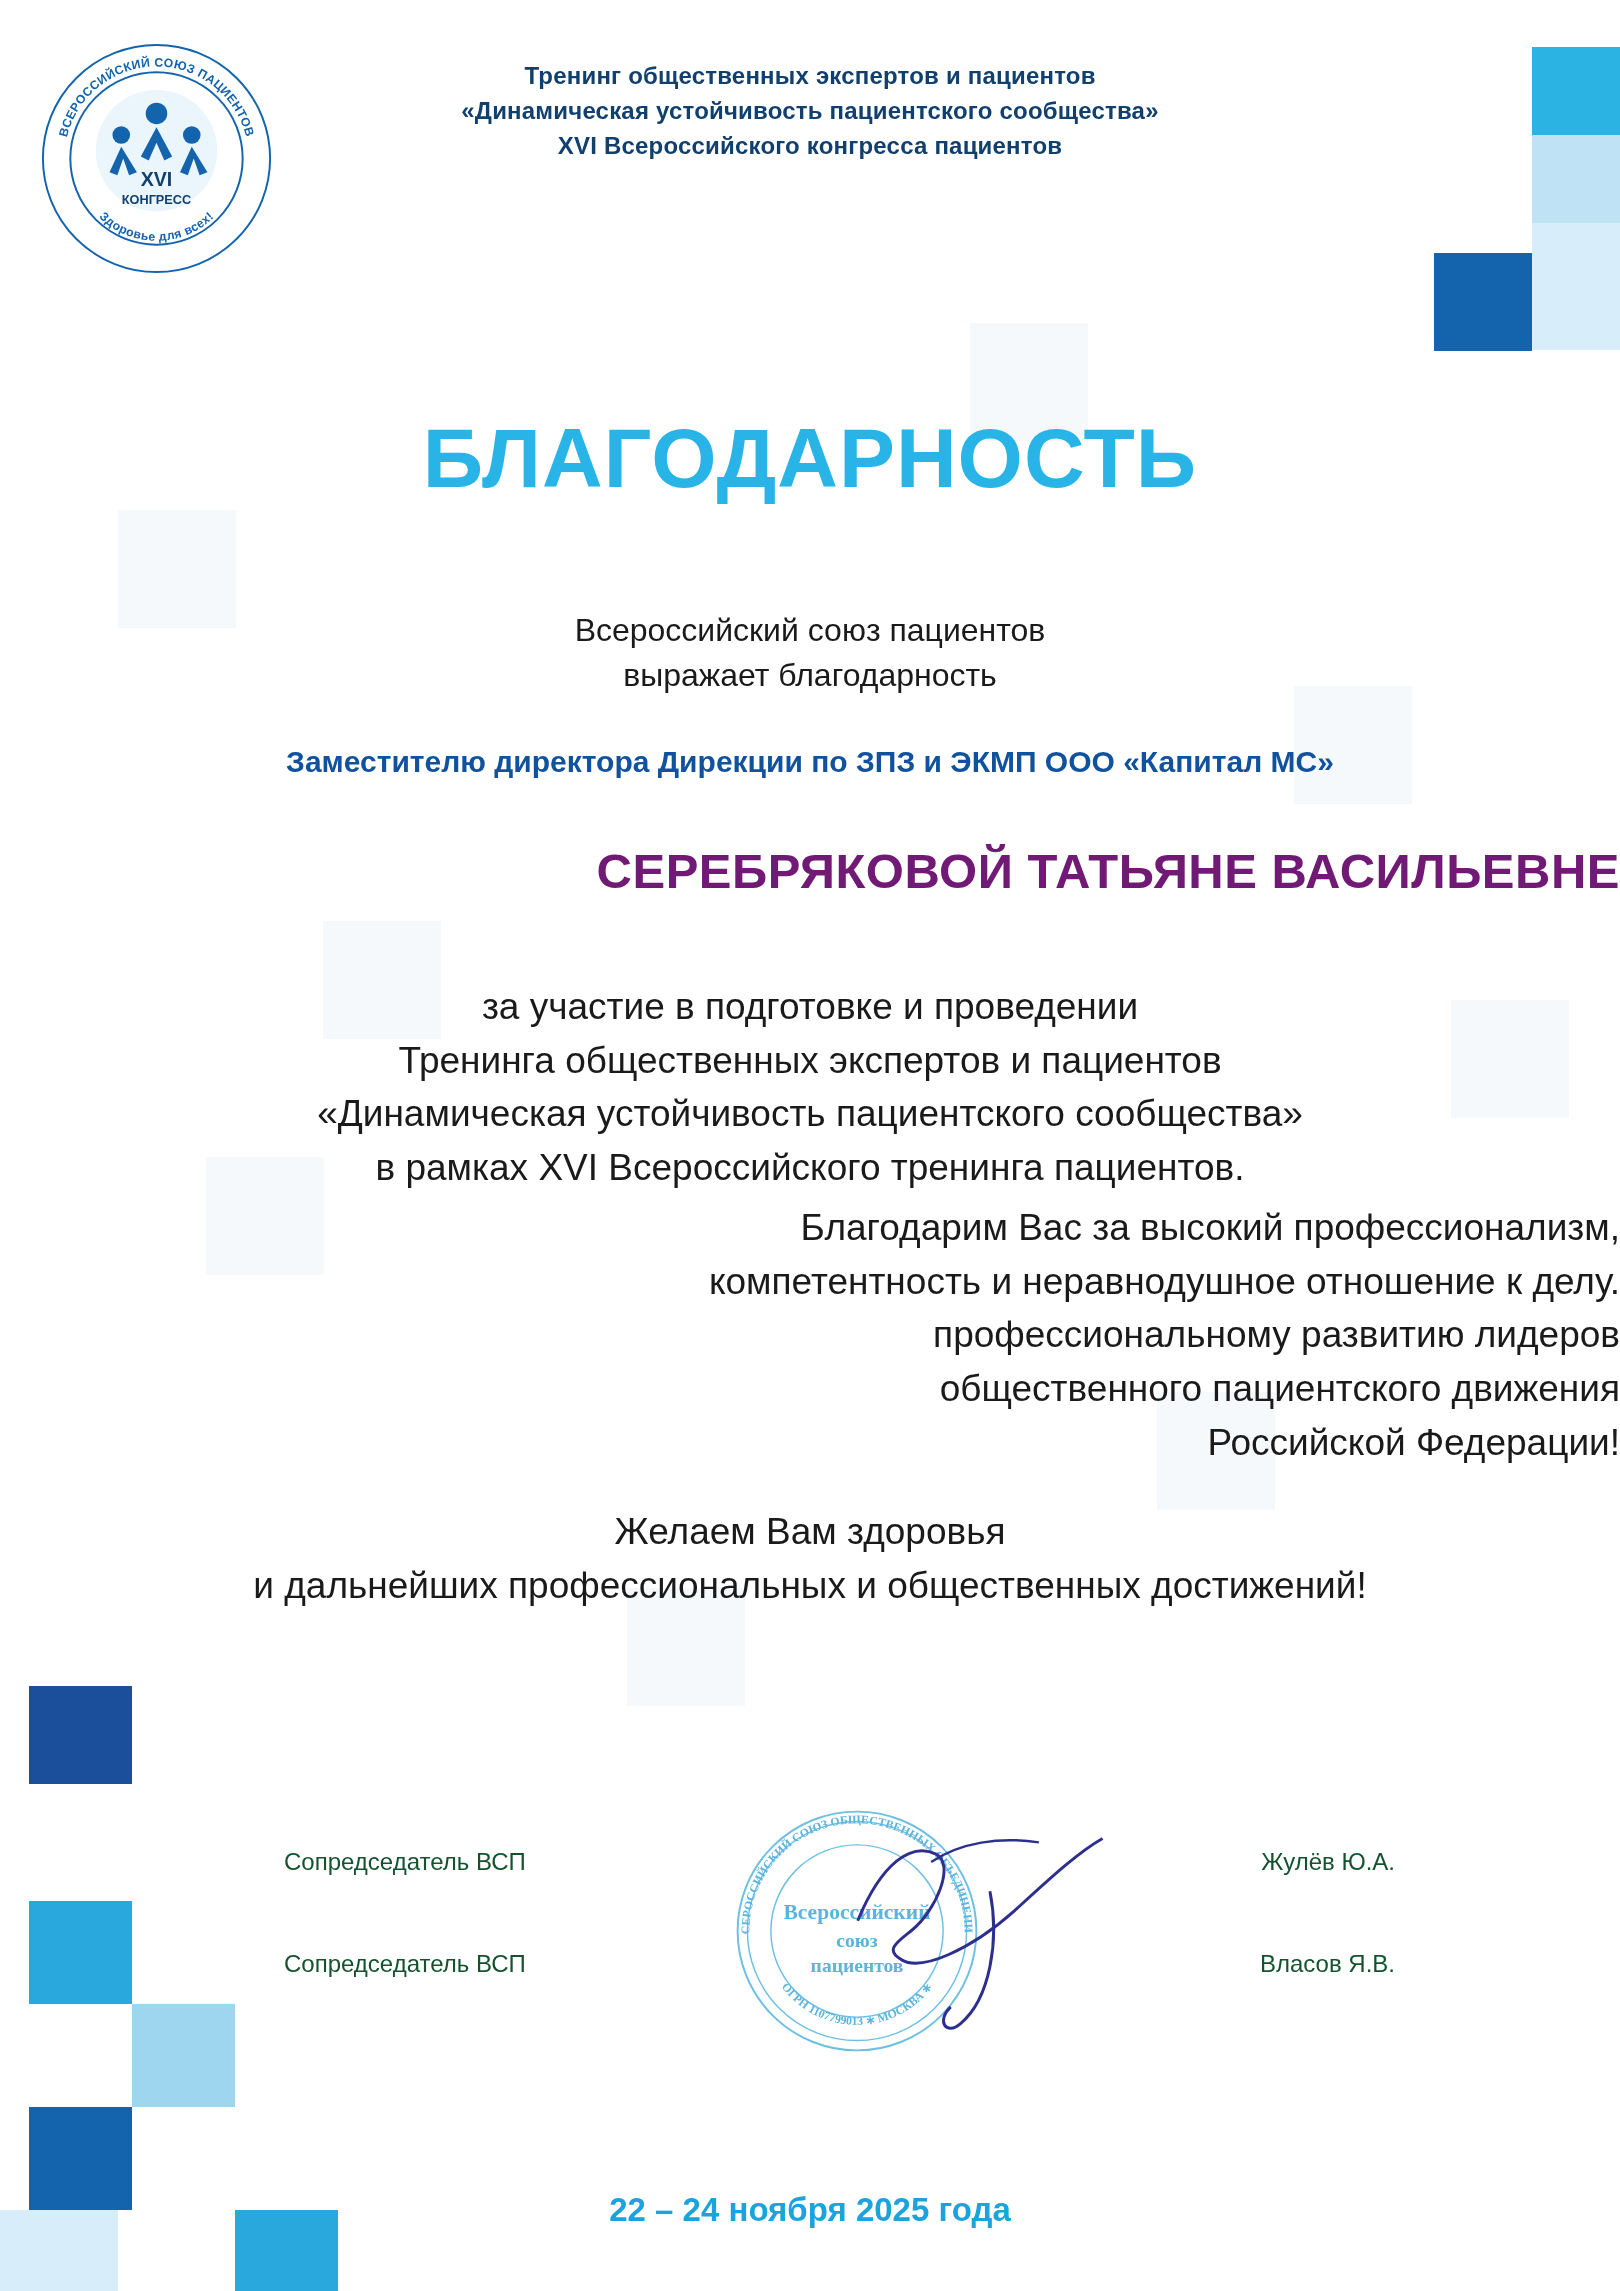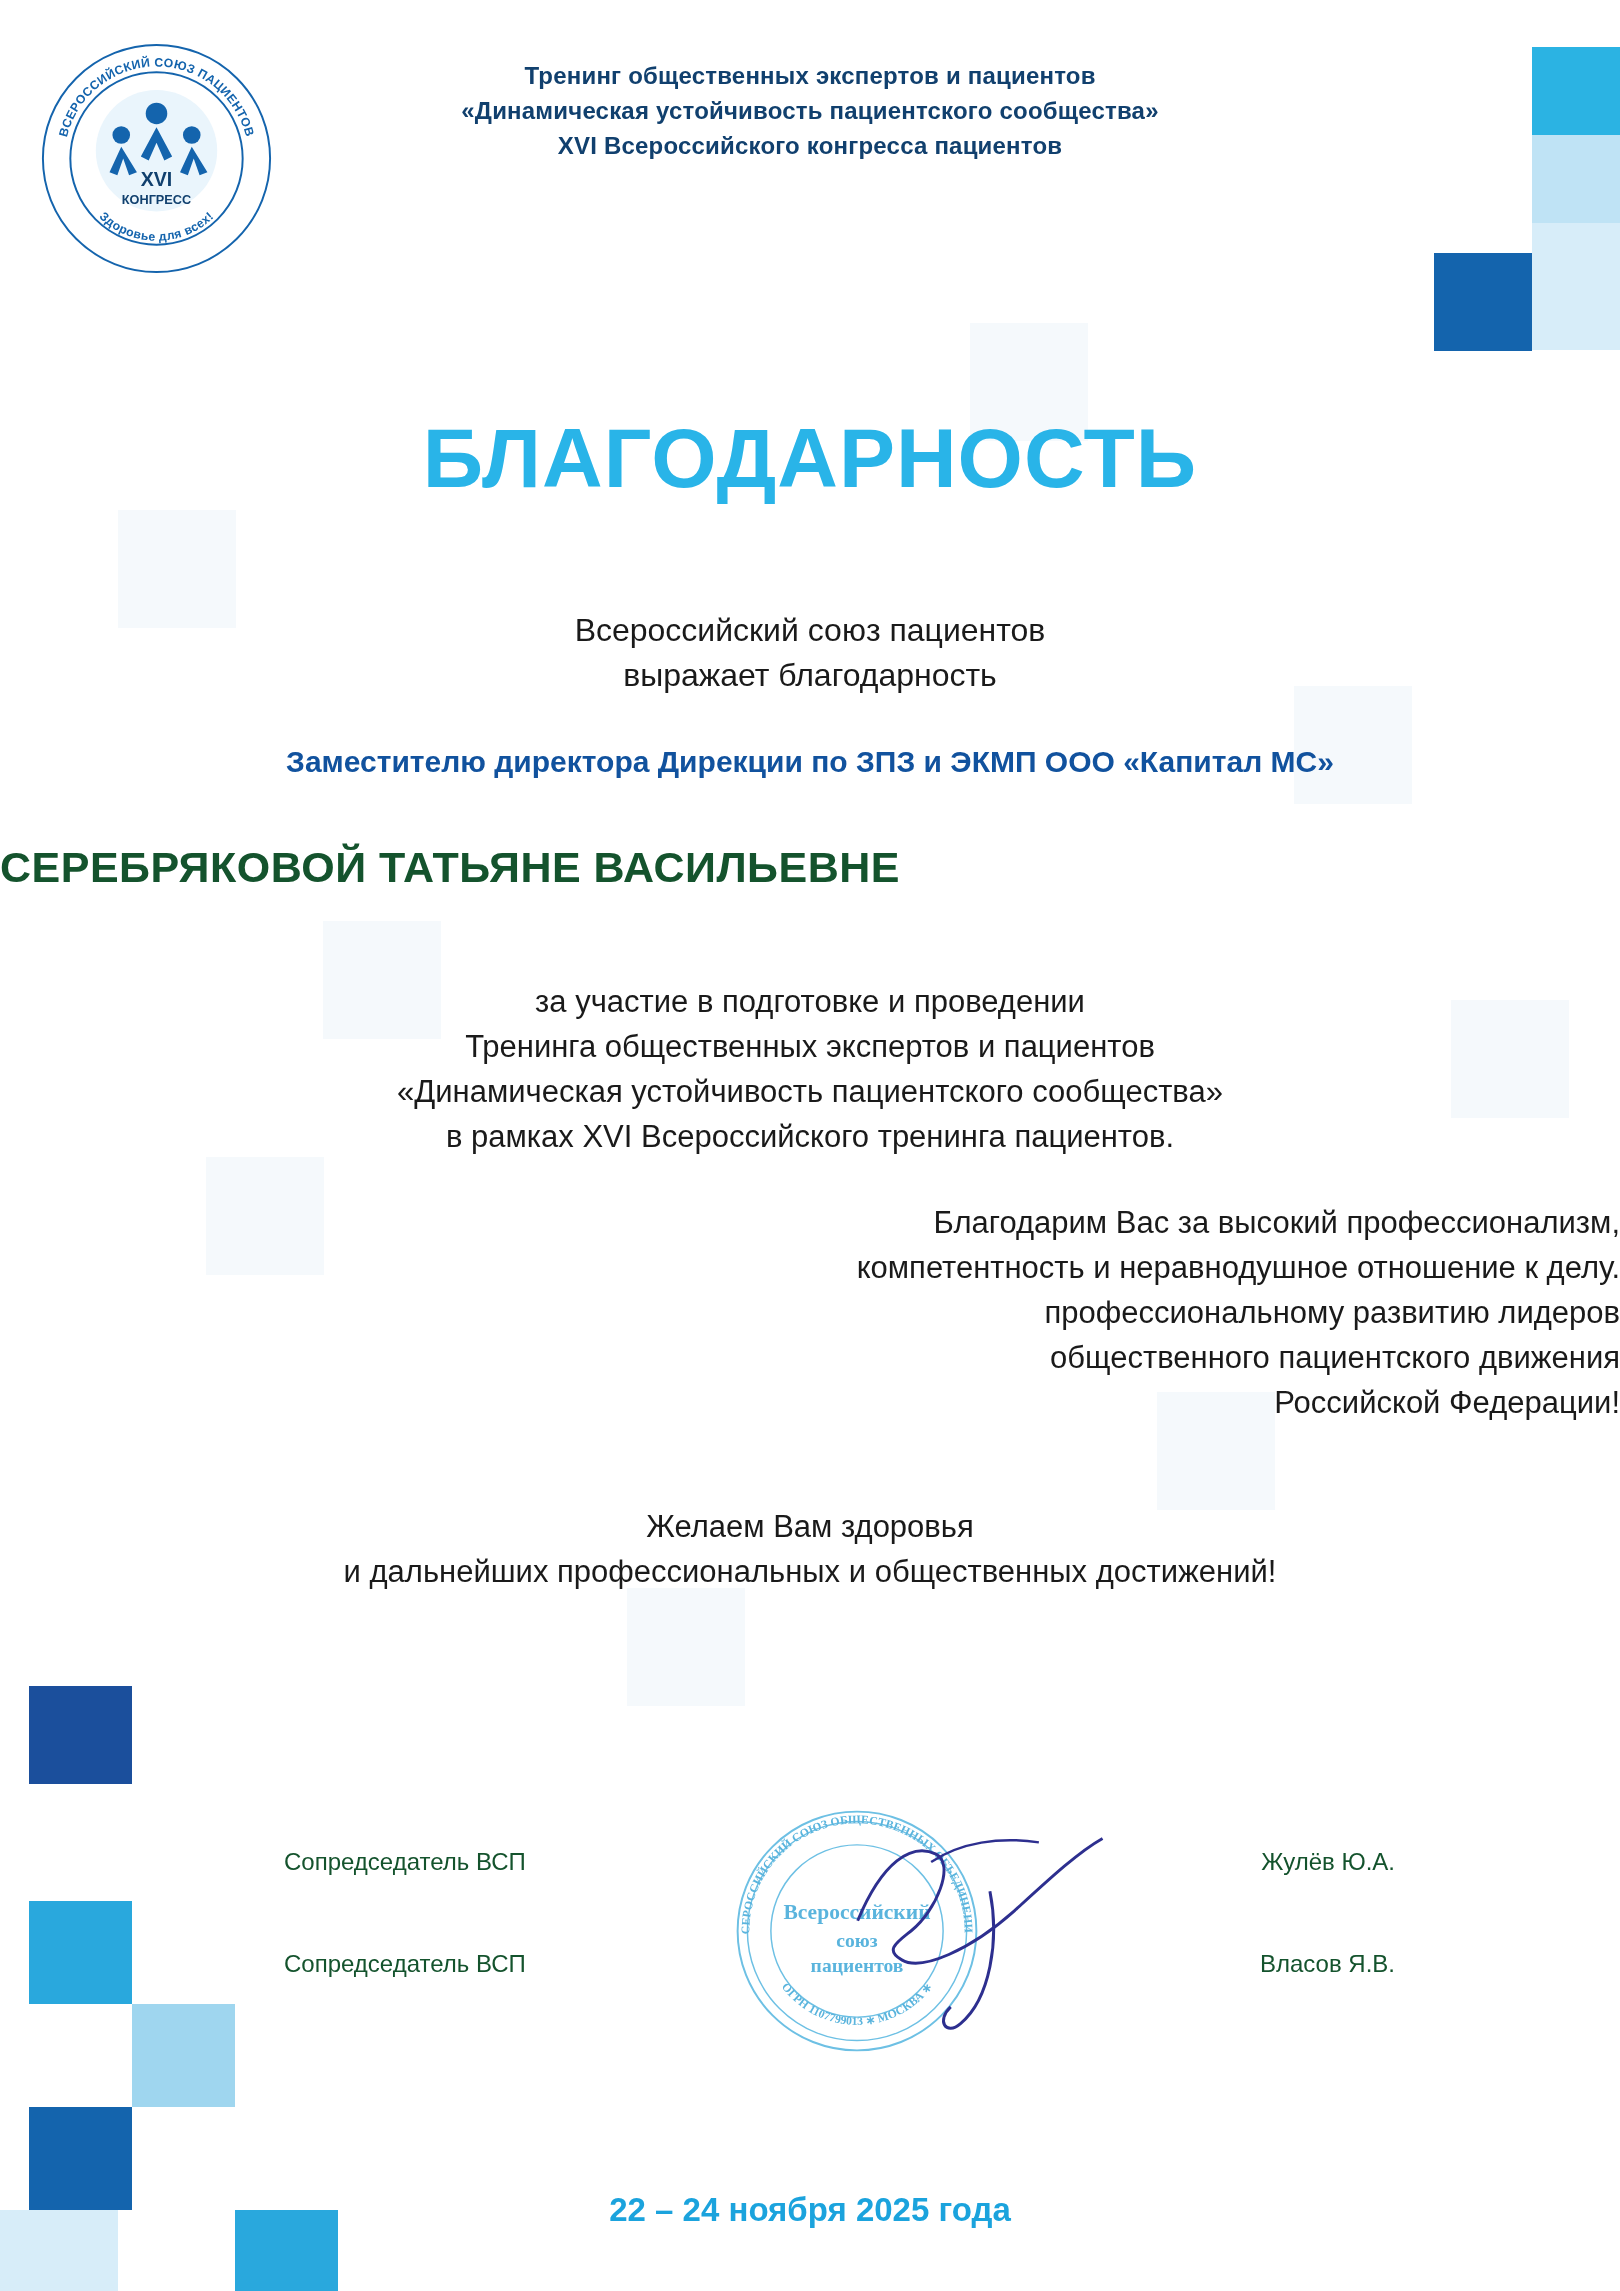--- a/index.html
+++ b/index.html
@@ -105,32 +105,32 @@
     left: 0; right: 0;
     text-align: center;
     font-size: 30px;
     font-weight: bold;
     color: #11529e;
   }
   .recipient {
     position: absolute;
     top: 843px;
     left: 0; right: 0;
-    text-align: left;
-    font-size: 43px;
-    font-weight: bold;
-    color: #14532d;
+    text-align: right;
+    font-size: 49px;
+    font-weight: bold;
+    color: #701a75;
     letter-spacing: 0.5px;
   }
 
   .para {
     position: absolute;
     left: 0; right: 0;
     text-align: center;
-    font-size: 31px;
+    font-size: 37px;
     line-height: 1.45;
     color: #1a1a1a;
   }
   .para-1 { top: 980px; }
   .para-2 { top: 1201px; text-align: right; }
   .para-3 { top: 1505px; }
 
   
   .sign-row {
     position: absolute;

